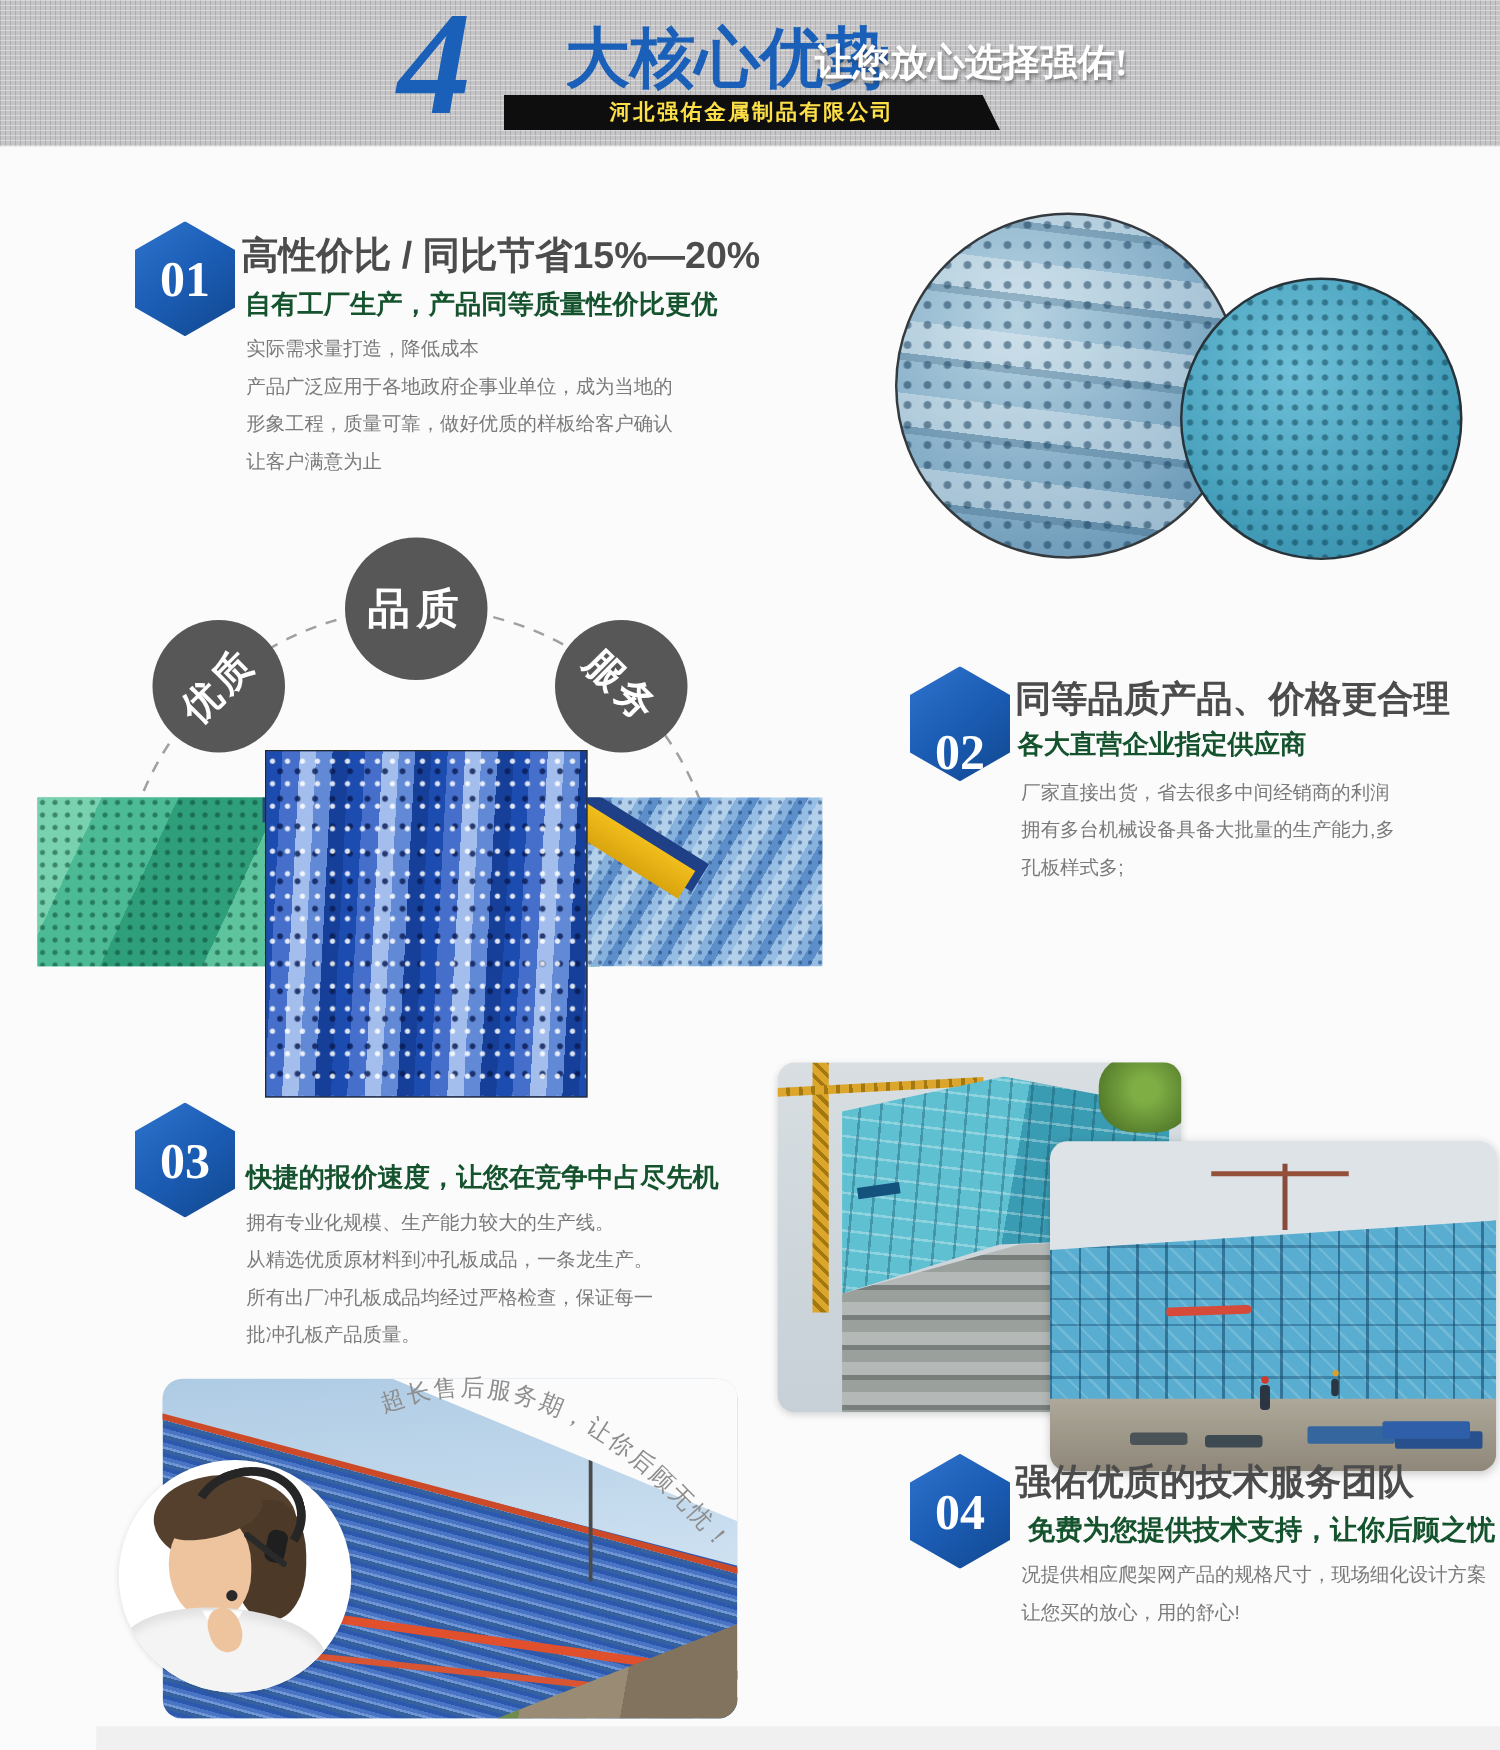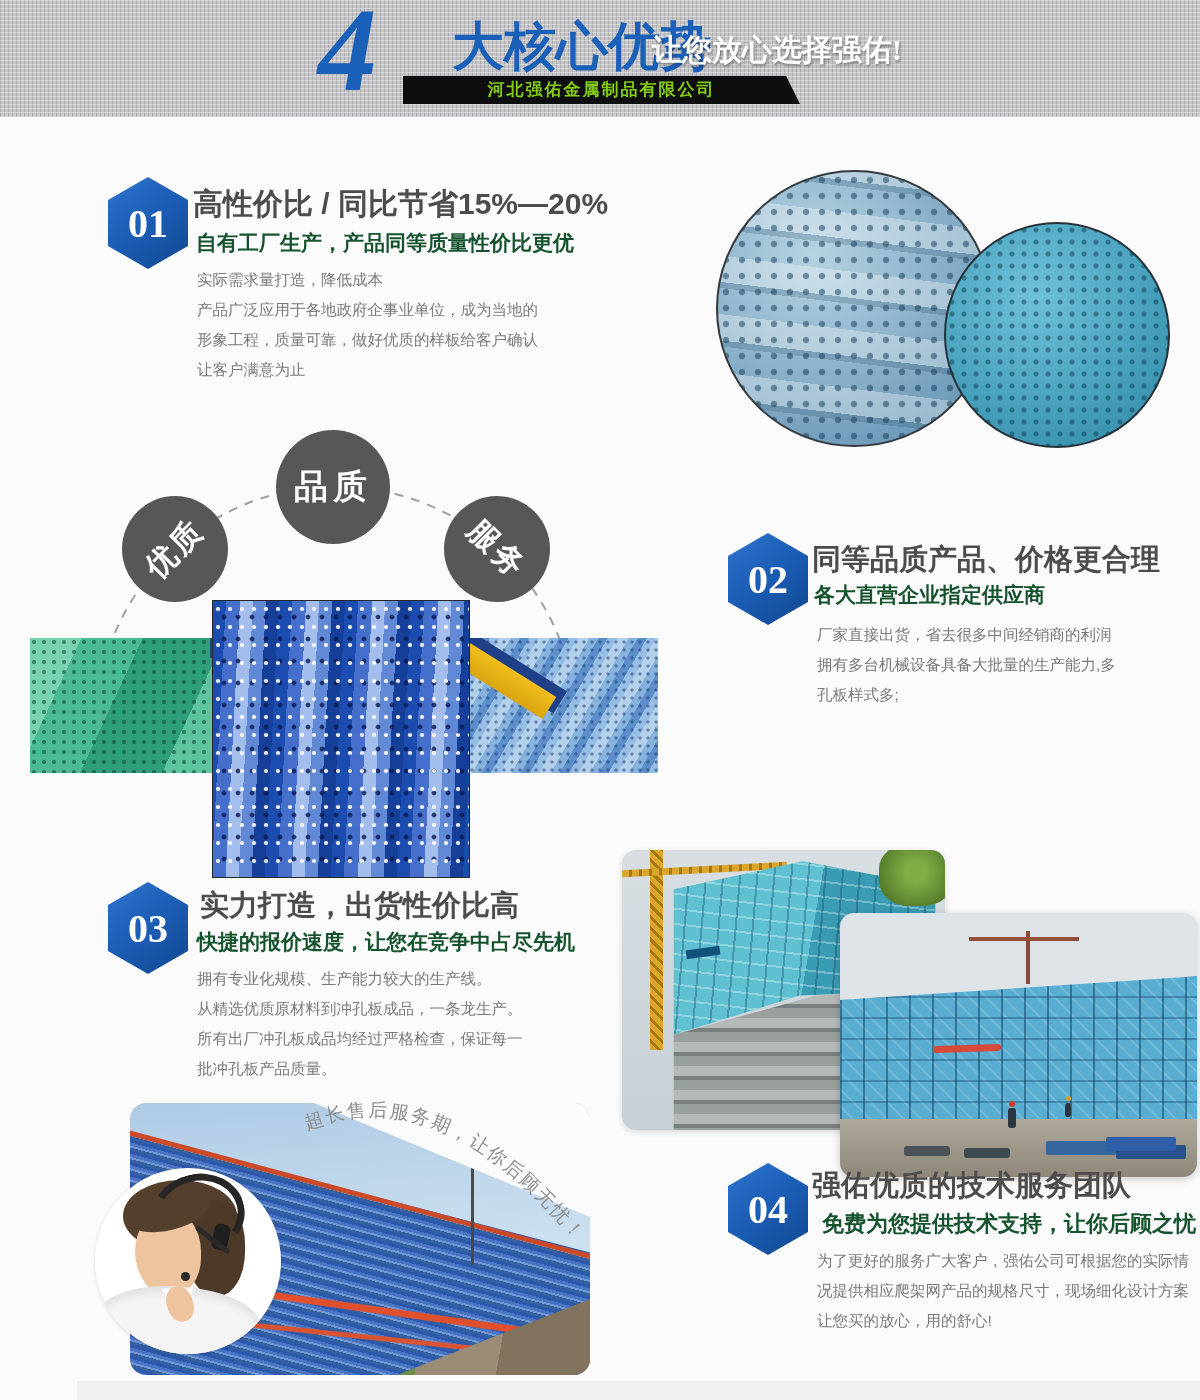--- a/index.html
+++ b/index.html
@@ -11,21 +11,21 @@
     background-color:#c5c5c7;
     background-image:
       repeating-linear-gradient(0deg, rgba(255,255,255,.35) 0 1px, transparent 1px 4px),
       repeating-linear-gradient(90deg, rgba(110,110,115,.28) 0 1px, transparent 1px 4px);}
   .big4{position:absolute;left:318px;top:-8px;font:italic 700 118px "Liberation Serif",serif;color:#1a5fb8;line-height:1;}
   .banner-title{position:absolute;left:416px;top:12px;font:700 52px "Liberation Serif",serif;color:#1a5fb8;white-space:nowrap;margin-left:36px;}
   .banner-tagline{position:absolute;left:652px;top:30px;font:700 30px "Liberation Serif",serif;color:#ffffff;
     text-shadow:1px 2px 3px rgba(45,45,45,.5);white-space:nowrap;}
   .company-bar{position:absolute;left:403px;top:76px;width:397px;height:28px;background:#0e0e0e;
     clip-path:polygon(0 0,96.5% 0,100% 100%,0 100%);
-    color:#84cc16;font-weight:700;font-size:17px;letter-spacing:2px;text-align:center;line-height:28px;white-space:nowrap;}
+    color:#fde047;font-weight:700;font-size:17px;letter-spacing:2px;text-align:center;line-height:28px;white-space:nowrap;}
 
   
   .hex{position:absolute;width:80px;height:92px;z-index:5;
     clip-path:polygon(50% 0,100% 25%,100% 75%,50% 100%,0 75%,0 25%);
     background:linear-gradient(140deg,#2e74cd 0%,#1b5cb4 50%,#11488f 100%);
     display:flex;align-items:center;justify-content:center;}
   .hex span{color:#fff;font:700 40px "Liberation Serif",serif;}
   .sec-title{position:absolute;font-weight:700;color:#4c4c4c;white-space:nowrap;z-index:5;}
   .t-sans{font-family:"Liberation Sans",sans-serif;font-size:30px;}
   .t-serif{font-family:"Liberation Serif",serif;font-size:29px;}
@@ -213,21 +213,21 @@
   </div>
   <div class="img-blue-right">
     <div class="navy-band"></div>
     <div class="yellow-band"></div>
   </div>
   <div class="img-blue-center"></div>
 
   <div class="circ-big"></div>
   <div class="circ-small"></div>
 
-  <div class="hex" style="left:728px;top:533px;">
+  <div class="hex" style="left:728px;top:533px;align-items:flex-end;">
     <span>02</span>
   </div>
   <div class="sec-title t-serif" style="left:812px;top:540px;">同等品质产品、价格更合理</div>
   <div class="sec-sub" style="left:814px;top:581px;">各大直营企业指定供应商</div>
   <div class="sec-body" style="left:817px;top:620px;">
     <div>厂家直接出货，省去很多中间经销商的利润</div>
     <div>拥有多台机械设备具备大批量的生产能力,多</div>
     <div>孔板样式多;</div>
   </div>
 
@@ -251,21 +251,20 @@
       <div class="worker-head"></div>
     </div>
     <div class="worker" style="left:63%;top:72%;height:14px;width:6px;">
       <div class="worker-head" style="width:5px;height:5px;background:#d8a028;"></div>
     </div>
   </div>
 
   <div class="hex" style="left:108px;top:882px;">
     <span>03</span>
   </div>
-  <div class="sec-title t-serif" style="left:200px;top:886px;">实力打造，出货性价比高</div>
   <div class="sec-sub" style="left:197px;top:928px;">快捷的报价速度，让您在竞争中占尽先机</div>
   <div class="sec-body" style="left:197px;top:964px;">
     <div>拥有专业化规模、生产能力较大的生产线。</div>
     <div>从精选优质原材料到冲孔板成品，一条龙生产。</div>
     <div>所有出厂冲孔板成品均经过严格检查，保证每一</div>
     <div>批冲孔板产品质量。</div>
   </div>
 
   <svg class="curve-svg" width="340" height="215" viewBox="0 0 340 215">
     <defs>
@@ -298,19 +297,18 @@
     <div class="agent-mic"></div>
     <div class="agent-mictip"></div>
   </div>
 
   <div class="hex" style="left:728px;top:1163px;">
     <span>04</span>
   </div>
   <div class="sec-title t-serif" style="left:812px;top:1166px;">强佑优质的技术服务团队</div>
   <div class="sec-sub" style="left:822px;top:1209px;font-size:22px;">免费为您提供技术支持，让你后顾之忧</div>
   <div class="sec-body" style="left:817px;top:1246px;">
-    <div>为了更好的服务广大客户，强佑公司可根据您的实际情</div>
     <div>况提供相应爬架网产品的规格尺寸，现场细化设计方案</div>
     <div>让您买的放心，用的舒心!</div>
   </div>
 
   <div class="next-section-hint"></div>
 </div>
 
 </body></html>

